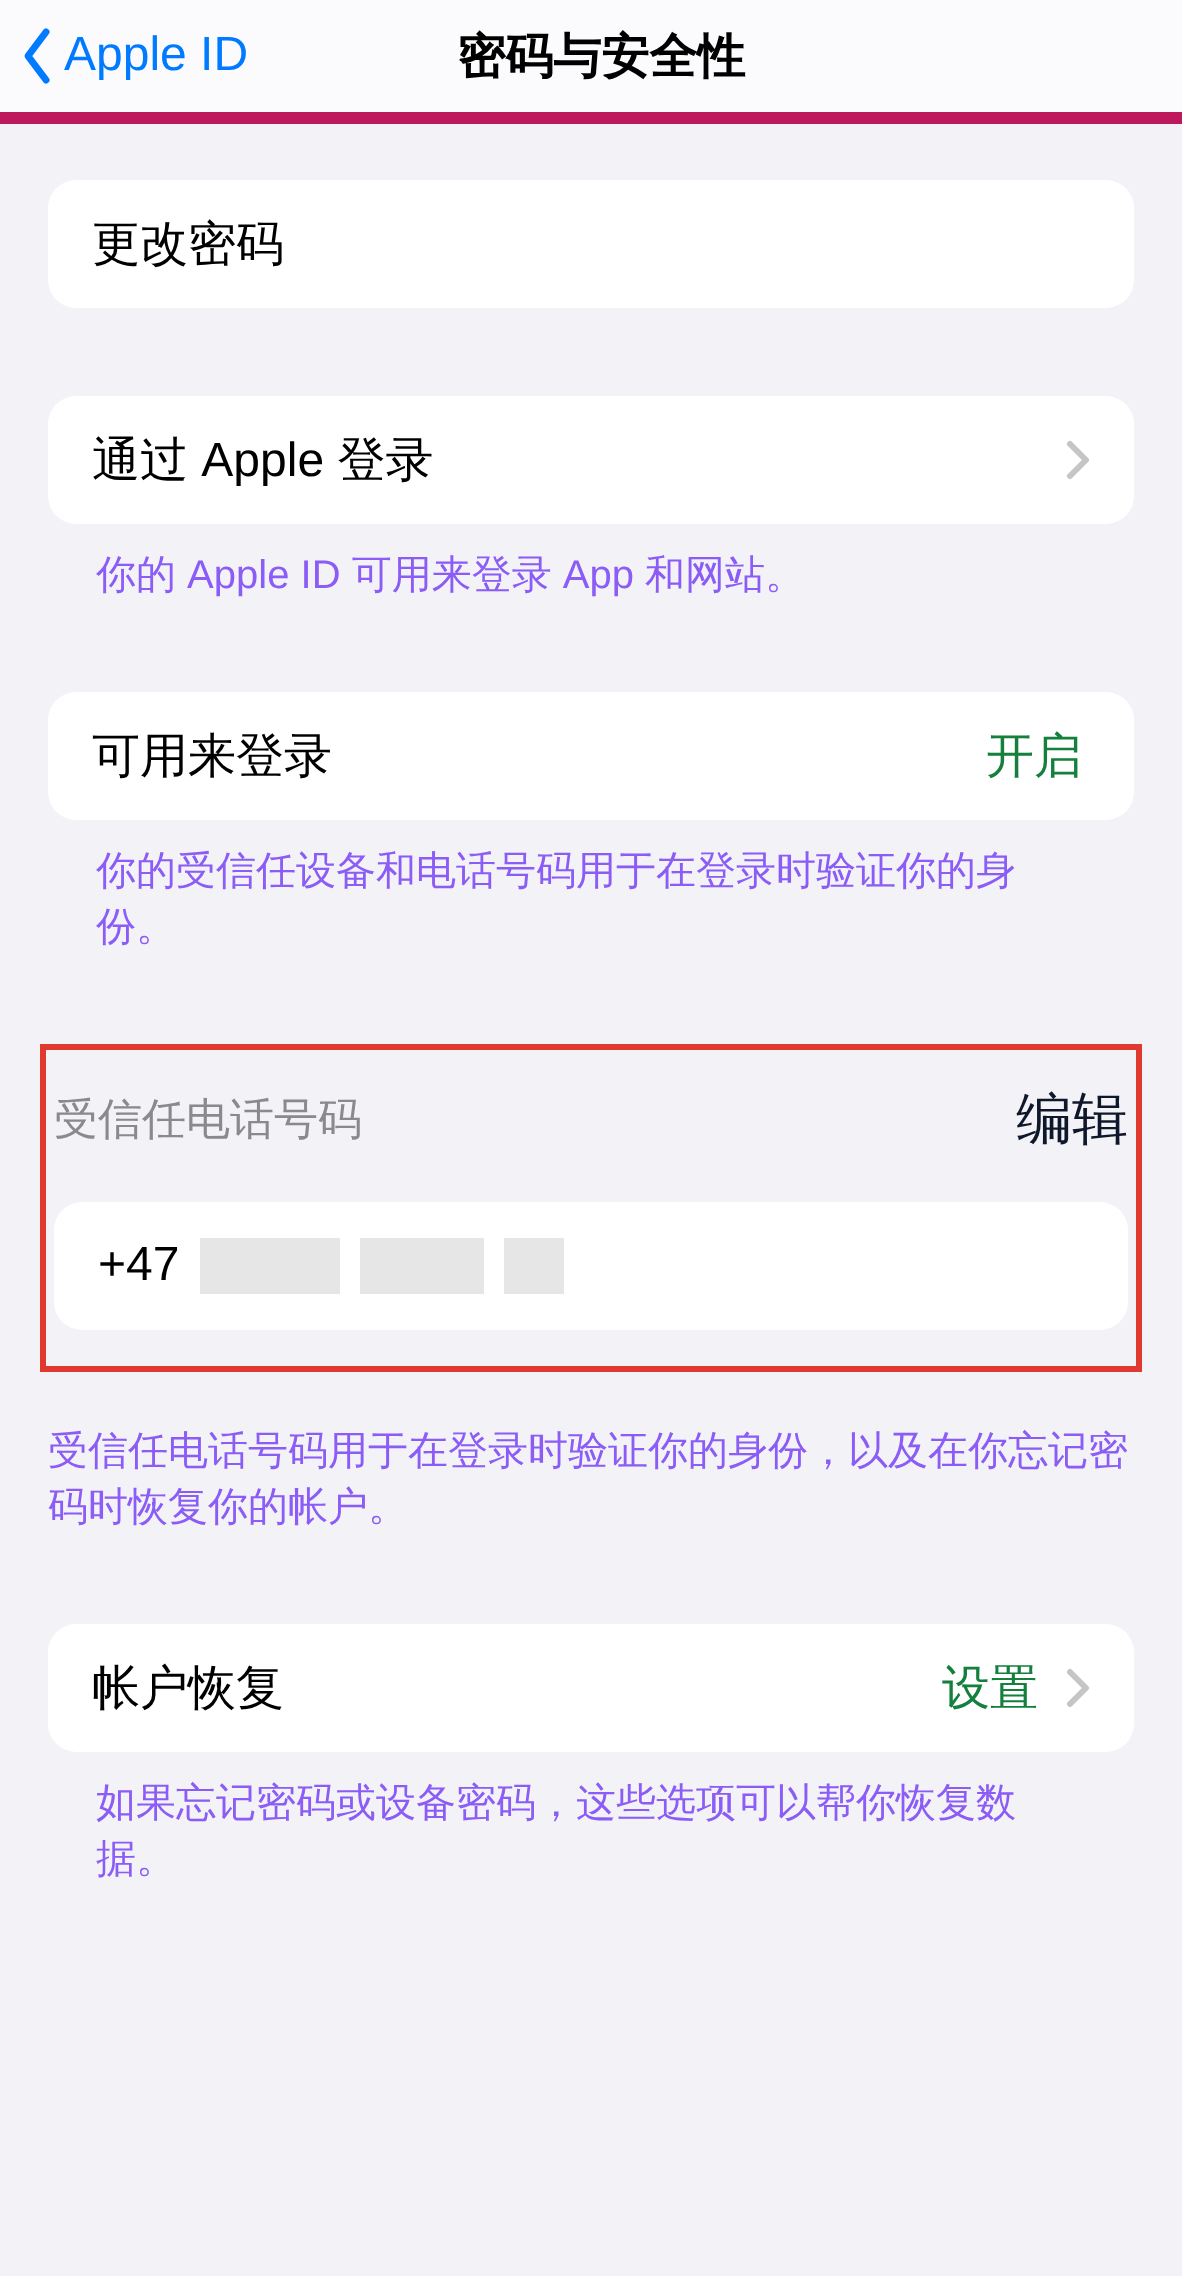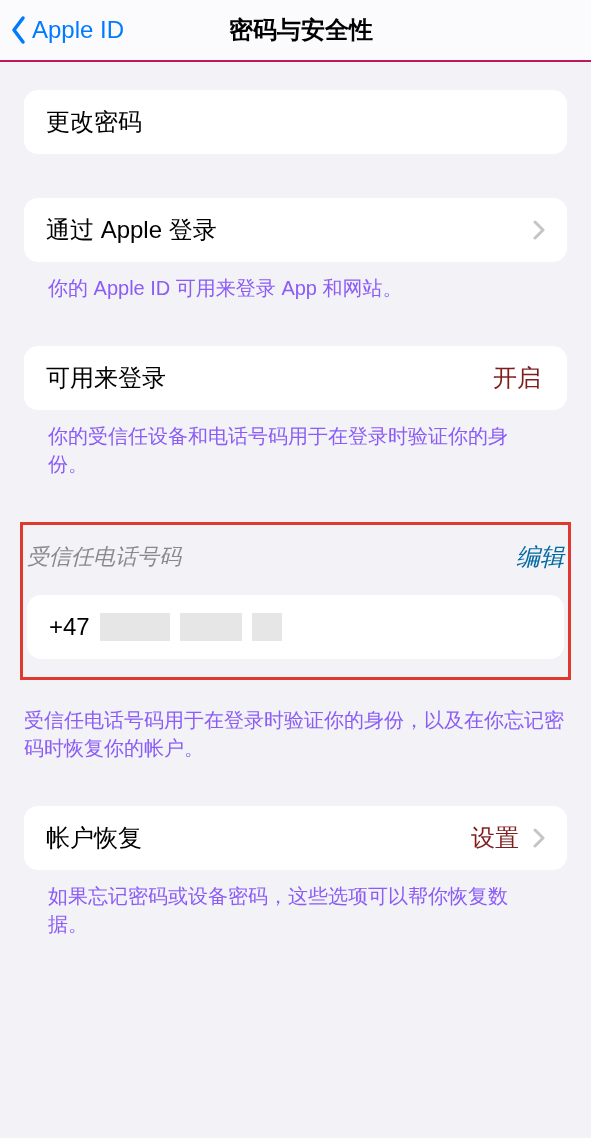--- a/index.html
+++ b/index.html
@@ -13,21 +13,21 @@
       width: 591px;
       background: #f2f2f7;
       color: #000;
     }
     .navbar {
       height: 62px;
       display: flex;
       align-items: center;
       position: relative;
       background: #fbfbfd;
-      border-bottom: 2px solid #be185d;
+      border-bottom: 6px solid #be185d;
       padding: 0 8px;
     }
     .back {
       display: flex;
       align-items: center;
       color: #007aff;
       font-size: 24px;
       gap: 2px;
     }
     .back-chevron {
@@ -62,21 +62,21 @@
       border-radius: 14px;
       min-height: 64px;
       display: flex;
       align-items: center;
       padding: 0 22px;
       font-size: 24px;
     }
     .cell .label { flex: 1; }
     .cell.link .label { color: #000000; }
     .cell .detail {
-      color: #7f1d1d;
+      color: #15803d;
       font-size: 24px;
       margin-right: 4px;
     }
     .chevron-right {
       width: 12px;
       height: 20px;
       stroke: #c5c5c7;
       stroke-width: 3;
       fill: none;
       stroke-linecap: round;
@@ -88,28 +88,27 @@
       font-size: 20px;
       line-height: 1.4;
       padding: 12px 24px 0 24px;
     }
     .section-header-row {
       display: flex;
       justify-content: space-between;
       align-items: center;
       padding: 0 24px 12px 24px;
       font-size: 22px;
-      font-style: italic;
     }
     .section-header-row .header-label {
       color: #8a8a8e;
     }
     .section-header-row .edit-btn {
-      color: #0369a1;
-      font-size: 24px;
+      color: #0f172a;
+      font-size: 28px;
     }
     .highlight-box {
       border: 3px solid #e03a30;
       margin: 0 20px;
       padding: 16px 0 18px 0;
       margin-top: 44px;
     }
     .highlight-box .section-header-row {
       padding: 0 4px 22px 4px;
     }

